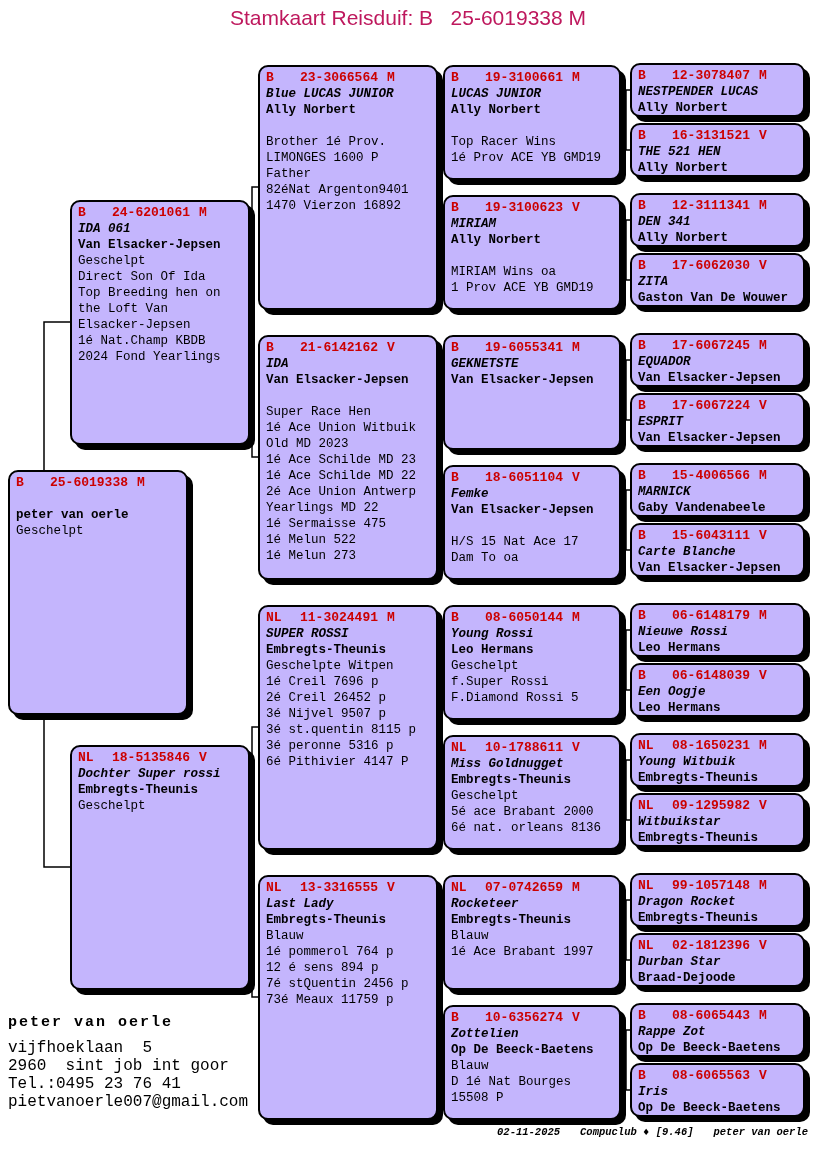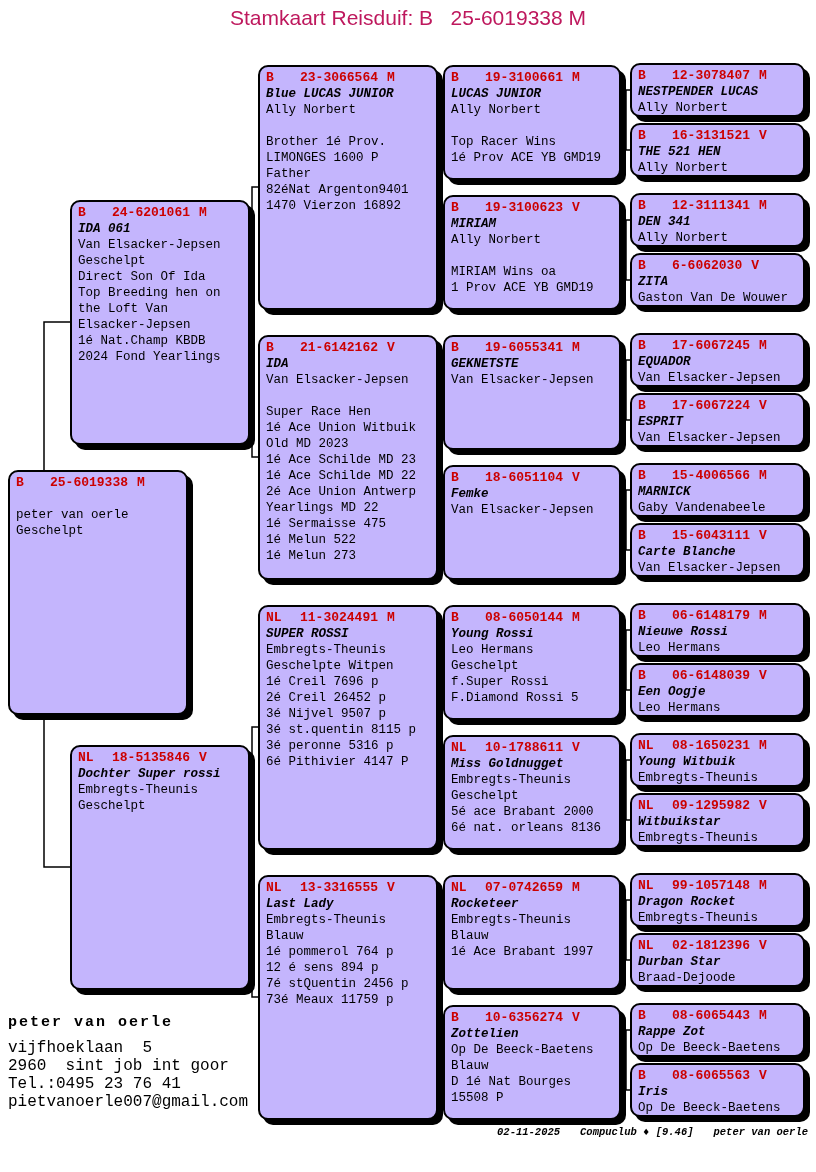--- a/index.html
+++ b/index.html
@@ -17,21 +17,21 @@
   .box {
     position:absolute; background:#c4b5fd; border:2px solid #000;
     border-radius:10px; box-shadow:5px 5px 0 #000;
     padding:3px 6px; box-sizing:border-box;
     font-size:12.5px; line-height:16px; overflow:hidden;
   }
   .ring  { color:#cc0000; font-weight:bold; white-space:pre; font-size:13px; }
   .ring .cc { display:inline-block; width:34px; }
   .ring .sex { margin-left:9px; }
   .pname { font-weight:bold; font-style:italic; min-height:16px; white-space:pre; }
-  .owner { font-weight:normal; min-height:16px; white-space:pre; }
+  .owner { font-weight:bold; min-height:16px; white-space:pre; }
   .details .dline { white-space:pre; min-height:16px; }
   .owner-block { position:absolute; left:8px; top:1014px; }
   .owner-block .fancier { font-weight:bold; font-size:15px; letter-spacing:2px; margin-bottom:8px; }
   .footer {
     position:absolute; right:8px; top:1126px; display:flex; gap:20px;
     font-size:10.5px; font-style:italic; font-weight:bold; white-space:pre;margin-left:12px;
   }
 </style>
 </head>
 <body>
@@ -178,20 +178,25 @@
   <div class="box" style="left:443px;top:335px;width:178px;height:115px">
     <div class="ring"><span class="cc">B</span><span class="num">19-6055341</span><span class="sex">M</span></div>
     <div class="pname">GEKNETSTE</div>
     <div class="owner">Van Elsacker-Jepsen</div>
   </div>
 
   <div class="box" style="left:443px;top:465px;width:178px;height:115px">
     <div class="ring"><span class="cc">B</span><span class="num">18-6051104</span><span class="sex">V</span></div>
     <div class="pname">Femke</div>
     <div class="owner">Van Elsacker-Jepsen</div>
+    <div class="details">
+        <div class="dline">&nbsp;</div>
+        <div class="dline">H/S 15 Nat Ace 17</div>
+        <div class="dline">Dam To oa</div>
+      </div>
   </div>
 
   <div class="box" style="left:443px;top:605px;width:178px;height:115px">
     <div class="ring"><span class="cc">B</span><span class="num">08-6050144</span><span class="sex">M</span></div>
     <div class="pname">Young Rossi</div>
     <div class="owner">Leo Hermans</div>
     <div class="details">
         <div class="dline">Geschelpt</div>
         <div class="dline">f.Super Rossi</div>
         <div class="dline">F.Diamond Rossi 5</div>
@@ -239,21 +244,21 @@
     <div class="ring"><span class="cc">B</span><span class="num">16-3131521</span><span class="sex">V</span></div>
     <div class="pname">THE 521 HEN</div>
     <div class="owner">Ally Norbert</div>
   </div>
   <div class="box" style="left:630px;top:193px;width:175px;height:54px">
     <div class="ring"><span class="cc">B</span><span class="num">12-3111341</span><span class="sex">M</span></div>
     <div class="pname">DEN 341</div>
     <div class="owner">Ally Norbert</div>
   </div>
   <div class="box" style="left:630px;top:253px;width:175px;height:54px">
-    <div class="ring"><span class="cc">B</span><span class="num">6-6062030</span><span class="sex">V</span></div>
+    <div class="ring"><span class="cc">B</span><span class="num">17-6062030</span><span class="sex">V</span></div>
     <div class="pname">ZITA</div>
     <div class="owner">Gaston Van De Wouwer</div>
   </div>
   <div class="box" style="left:630px;top:333px;width:175px;height:54px">
     <div class="ring"><span class="cc">B</span><span class="num">17-6067245</span><span class="sex">M</span></div>
     <div class="pname">EQUADOR</div>
     <div class="owner">Van Elsacker-Jepsen</div>
   </div>
   <div class="box" style="left:630px;top:393px;width:175px;height:54px">
     <div class="ring"><span class="cc">B</span><span class="num">17-6067224</span><span class="sex">V</span></div>

